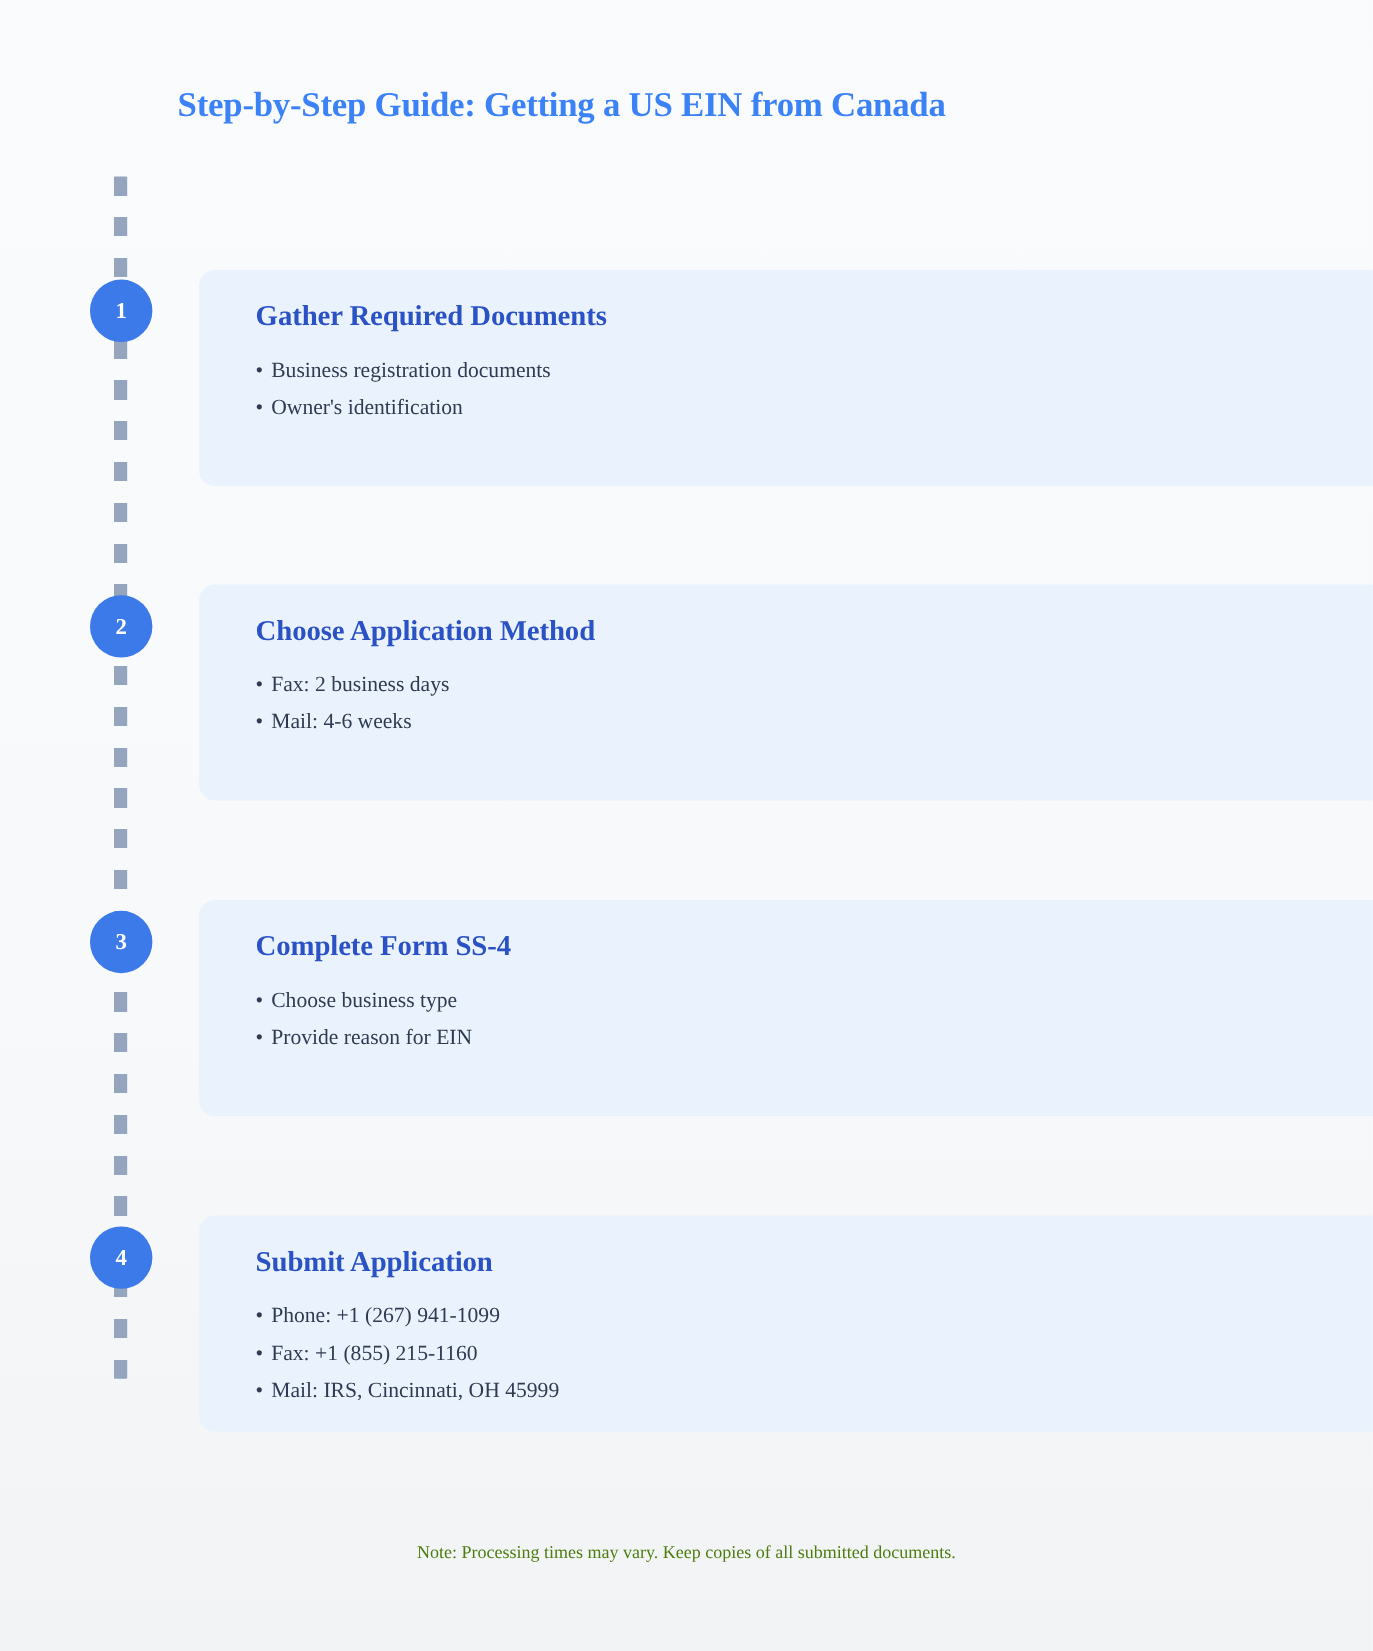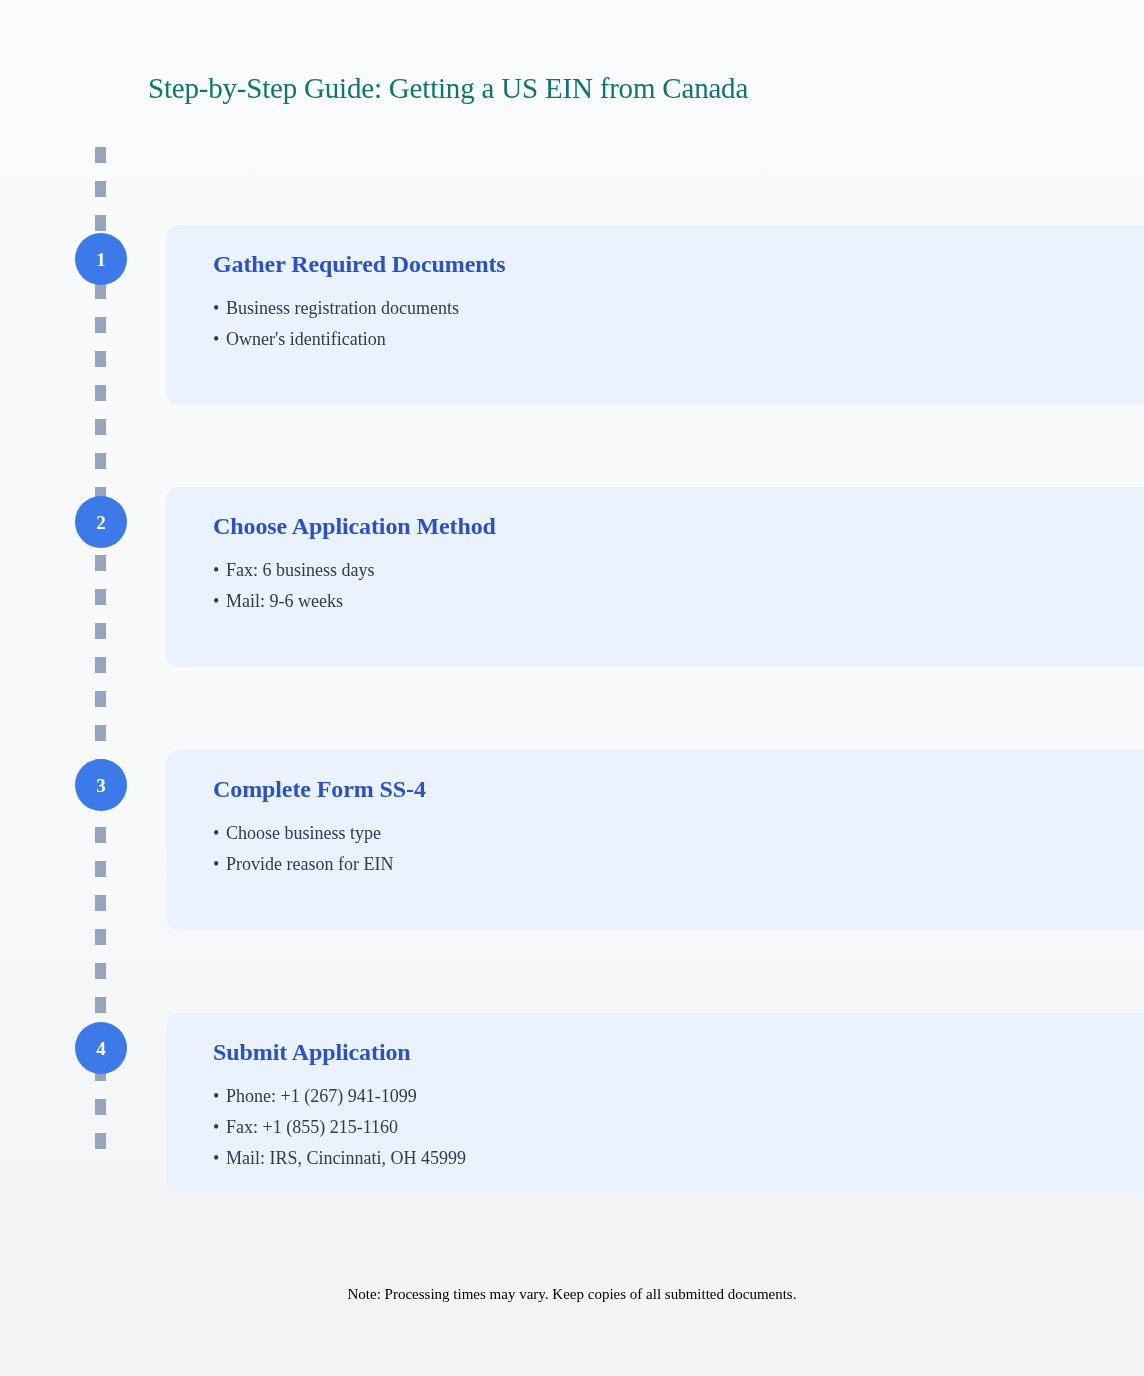--- a/index.html
+++ b/index.html
@@ -16,22 +16,22 @@
     -webkit-font-smoothing: antialiased;
   }
 
   
   .page-title {
     position: absolute;
     left: 148px;
     top: 52px;
     width: 900px;
     font-size: 29px;
-    font-weight: normal;
-    color: #0f766e;
+    font-weight: bold;
+    color: #3b82f6;
     letter-spacing: -0.2px;
     line-height: 1.2;
   }
 
   
   .timeline-track {
     position: absolute;
     left: 95px;
     top: 147px;
     width: 11px;
@@ -125,21 +125,21 @@
   .step-4 .step-card   { top: -9px; height: 180px; }
 
   
   .footer-note {
     position: absolute;
     left: 0;
     top: 1286px;
     width: 1144px;
     text-align: center;
     font-size: 15px;
-    color: #000000;
+    color: #4d7c0f;
   }
 </style>
 </head>
 <body>
 
 <h1 class="page-title">Step-by-Step Guide: Getting a US EIN from Canada</h1>
 
 <div class="timeline-track"></div>
 
 <div class="steps">
@@ -153,22 +153,22 @@
         <li class="step-item"><span class="bullet">•</span><span>Owner's identification</span></li>
       </ul>
     </div>
   </div>
 
   <div class="step step-2">
     <div class="step-circle">2</div>
     <div class="step-card">
       <div class="step-heading">Choose Application Method</div>
       <ul class="step-items">
-        <li class="step-item"><span class="bullet">•</span><span>Fax: 6 business days</span></li>
-        <li class="step-item"><span class="bullet">•</span><span>Mail: 9-6 weeks</span></li>
+        <li class="step-item"><span class="bullet">•</span><span>Fax: 2 business days</span></li>
+        <li class="step-item"><span class="bullet">•</span><span>Mail: 4-6 weeks</span></li>
       </ul>
     </div>
   </div>
 
   <div class="step step-3">
     <div class="step-circle">3</div>
     <div class="step-card">
       <div class="step-heading">Complete Form SS-4</div>
       <ul class="step-items">
         <li class="step-item"><span class="bullet">•</span><span>Choose business type</span></li>

